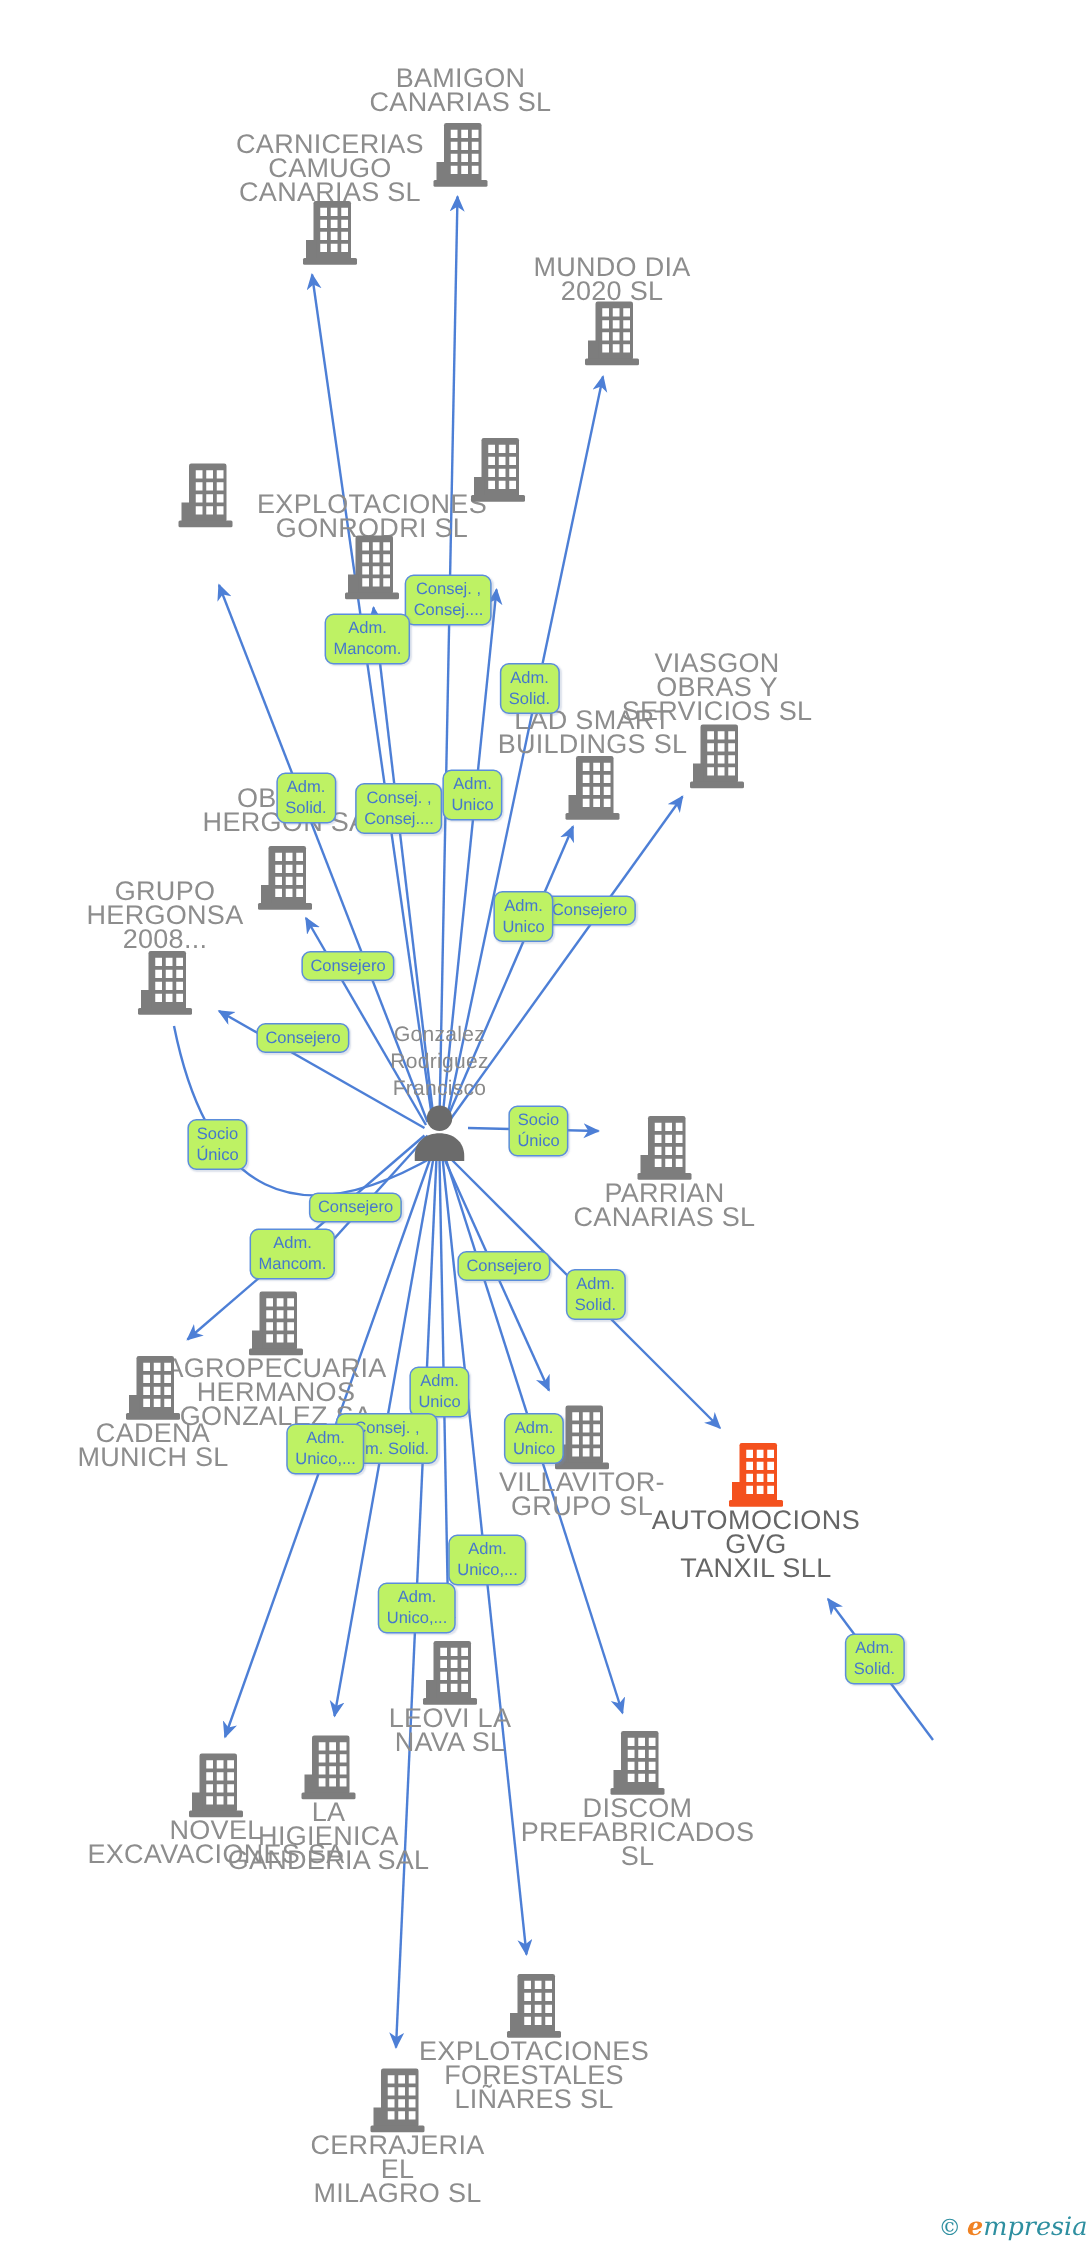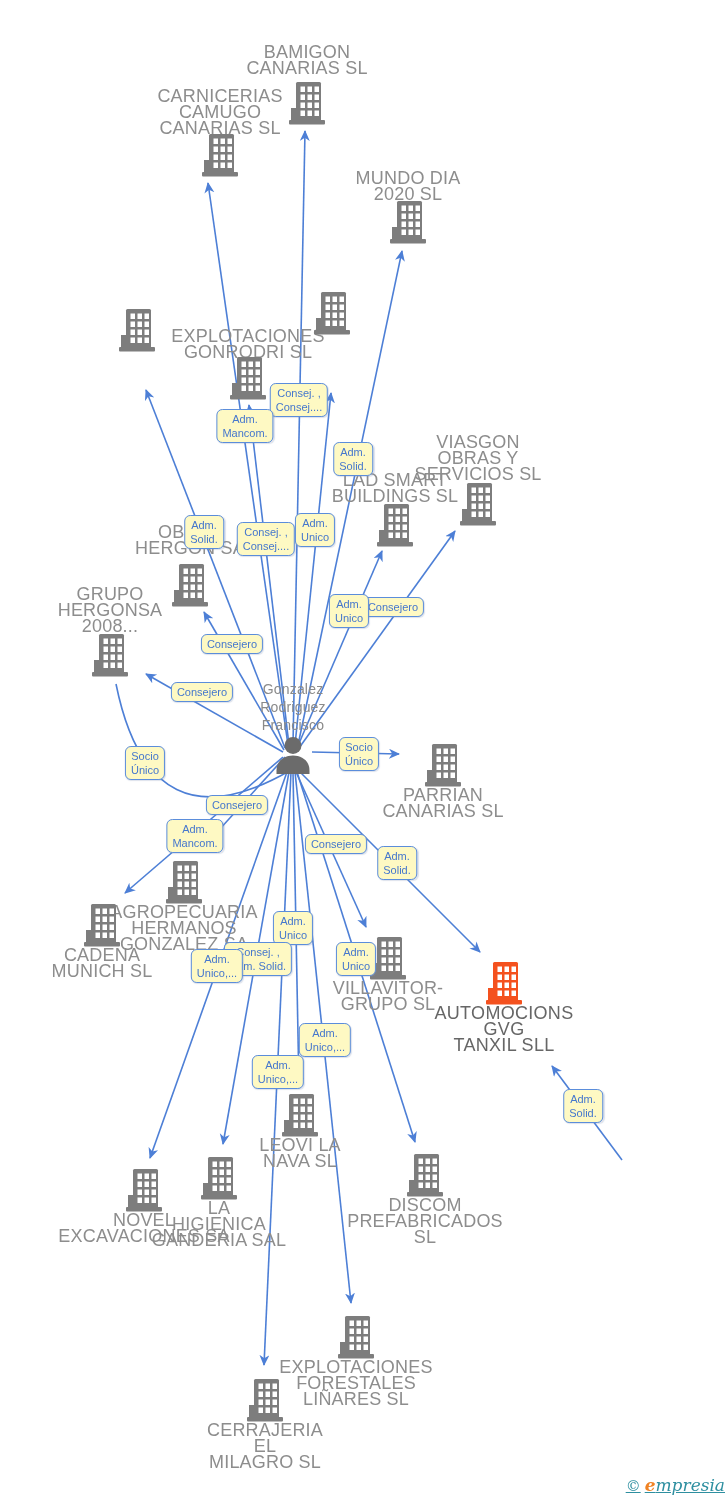--- a/index.html
+++ b/index.html
@@ -7,26 +7,26 @@
           font-family:"Liberation Sans", sans-serif;}
   #edges{position:absolute;left:0;top:0;z-index:0;}
   .cnode{position:absolute;width:180px;z-index:1;cursor:pointer;}
   .bicon{display:block;margin:0 auto;}
   .nlabel{white-space:pre-line;text-align:center;font-size:18px;line-height:16px;
           color:#8d8d8d;letter-spacing:.2px;font-weight:500;}
   .nlabel.hl{color:#666;font-weight:400;letter-spacing:.3px;}
   .plabel{white-space:pre-line;text-align:center;font-size:14px;line-height:18px;
           color:#8a8a8a;letter-spacing:.2px;}
   .elabel{position:absolute;z-index:2;transform:translate(-50%,-50%);
-          background:#fef9c3;border:1.4px solid #5b8ddb;border-radius:6px;
+          background:#bef264;border:1.4px solid #5b8ddb;border-radius:6px;
           color:#4577cd;font-size:11px;line-height:14px;padding:2px 5px;
           white-space:pre-line;text-align:center;box-shadow:1px 1px 1px rgba(120,140,180,.25);
           cursor:pointer;}
   #logo{position:absolute;right:3px;bottom:5px;z-index:3;font-family:"DejaVu Serif", serif;
-        font-style:italic;font-size:17px;color:#2e8fa0;cursor:pointer;text-decoration:underline;}
+        font-style:italic;font-size:17px;color:#2e8fa0;cursor:pointer;}
   #logo .cp{font-style:normal;font-size:15px;margin-right:4px;}
   #logo .e{color:#f08223;font-weight:700;}
 </style>
 </head>
 <body>
 
 <div id="canvas">
 
   <svg id="edges" width="728" height="1500">
     <defs>

